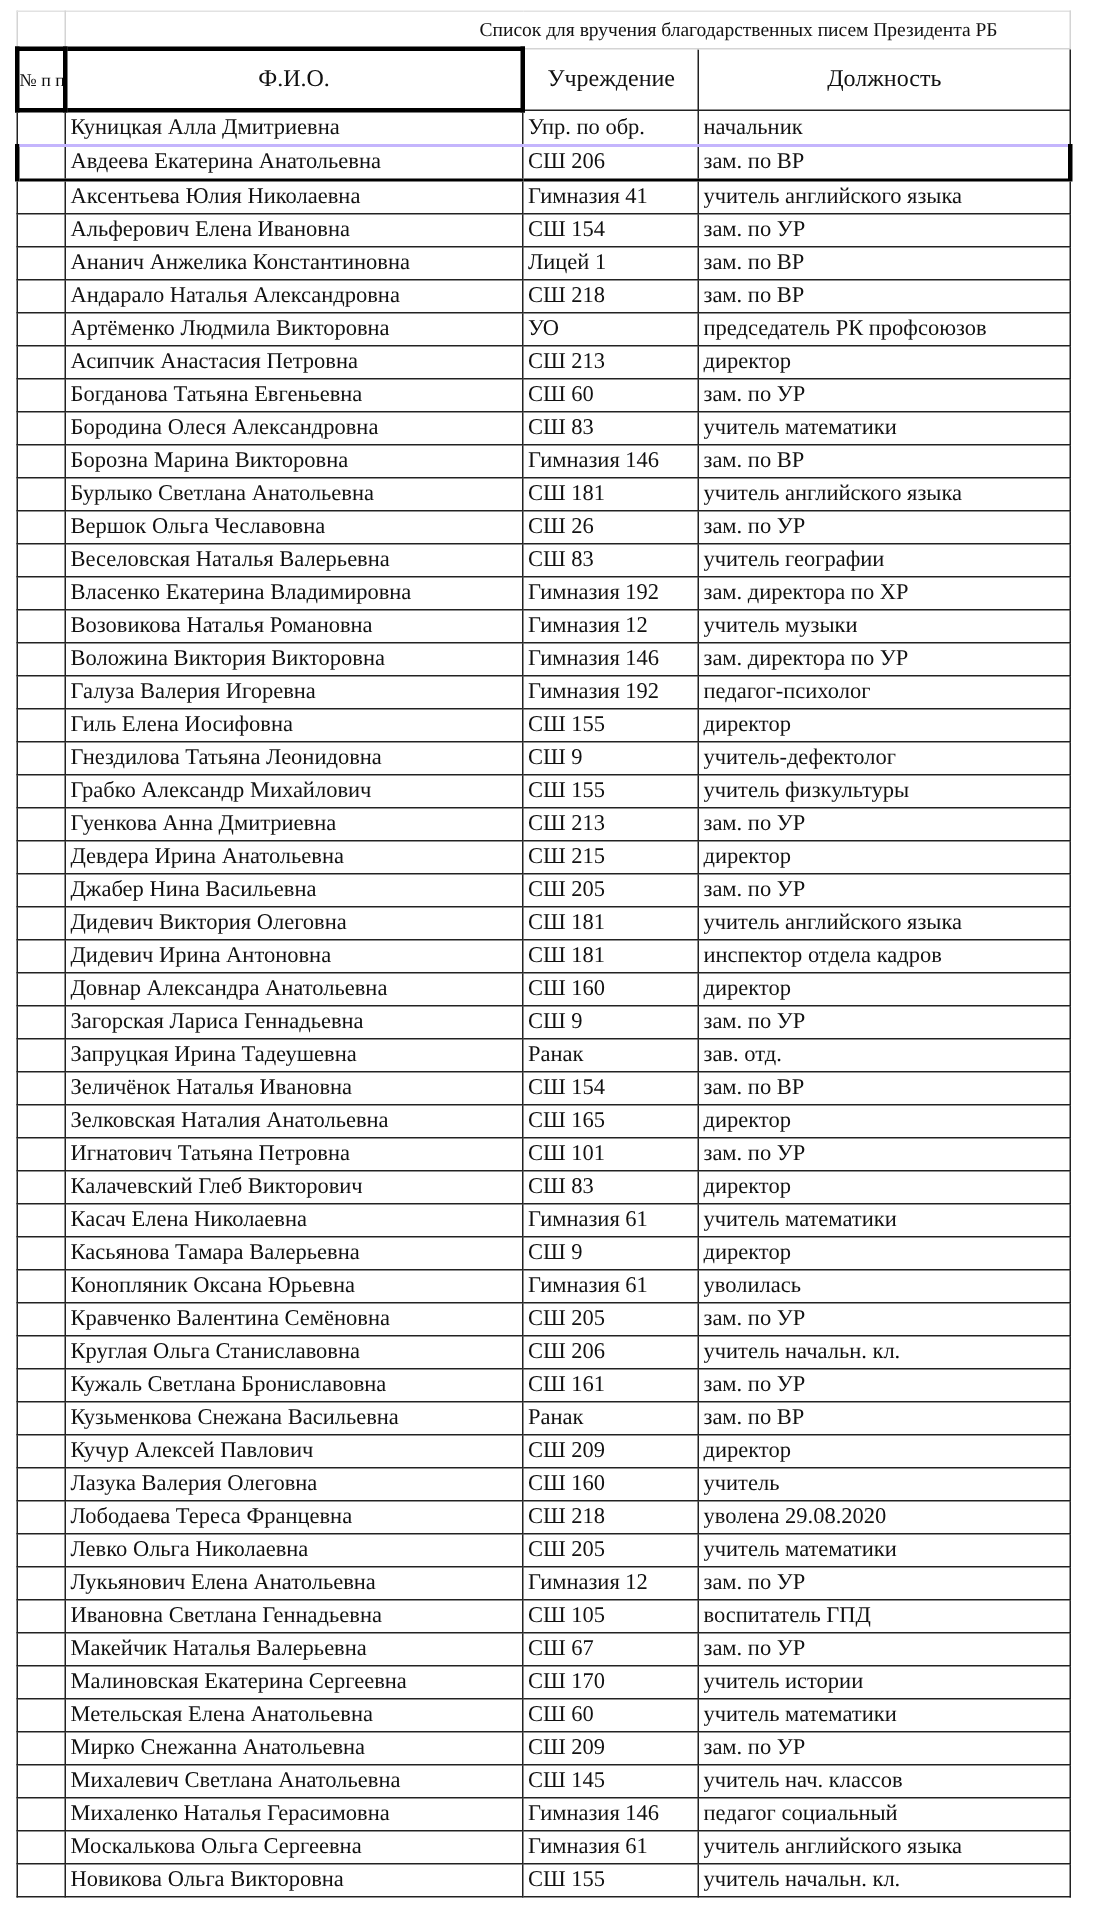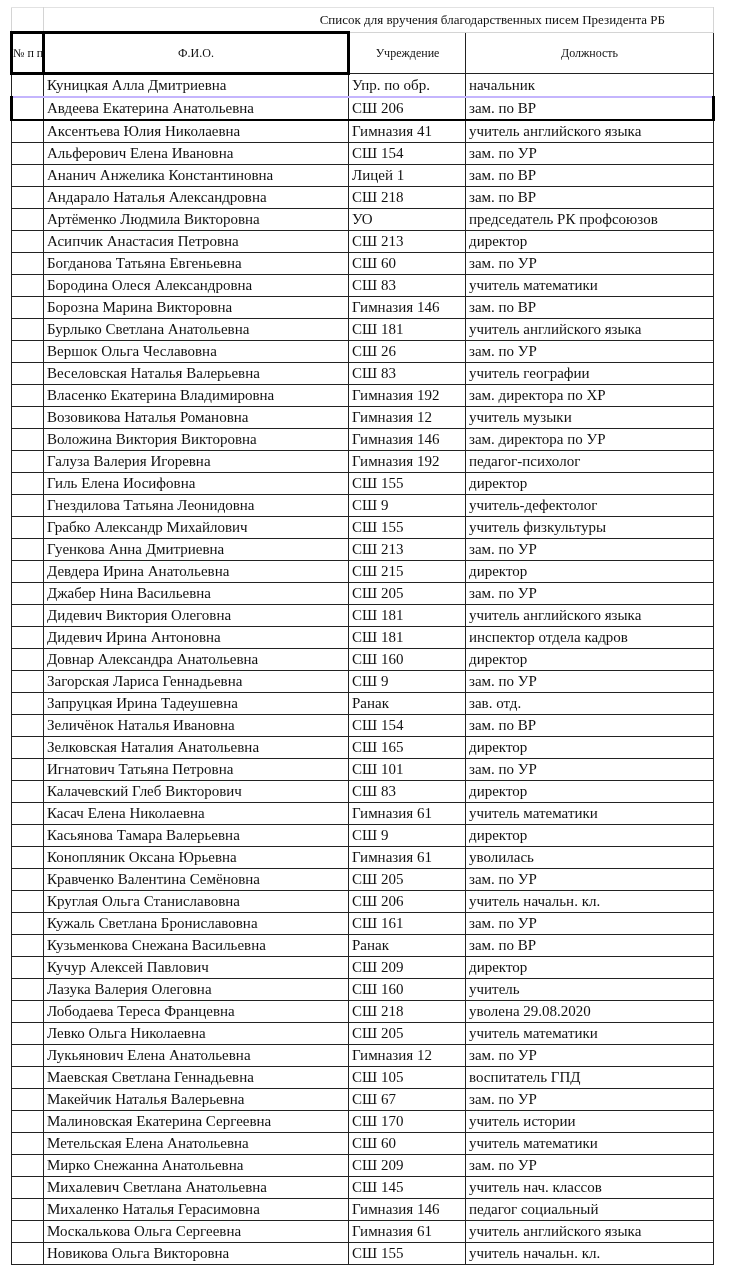--- a/index.html
+++ b/index.html
@@ -4,21 +4,21 @@
 <style>
   html, body { margin: 0; padding: 0; background: #ffffff; }
   body { width: 732px; height: 1280px; overflow: hidden; position: relative;
          font-family: "Liberation Serif", "DejaVu Serif", serif; color: #111; }
   table.sheet { position: absolute; left: 10px; top: 7px; border-collapse: collapse;
                 table-layout: fixed; width: 702px; }
   col.c1 { width: 32px; } col.c2 { width: 305px; } col.c3 { width: 117px; } col.c4 { width: 248px; }
   td, th { padding: 0 3px; font-size: 15px; white-space: nowrap; overflow: hidden; font-weight: normal; }
   tr.title-row td { height: 23px; border: 1px solid #d4d4d4; border-top-color: #e2e2e2; }
   tr.title-row td.title { text-align: right; padding-right: 48px; font-size: 13px; }
-  tr.head-row th { height: 38px; border: 1px solid #222; font-size: 12px; text-align: center; }
+  tr.head-row th { height: 38px; border: 1px solid #222; font-size: 16px; text-align: center; }
   tr.head-row th.num { border: 3px solid #000; font-size: 12px; line-height: 15px; padding: 0; vertical-align: middle; font-family: Liberation Serif, serif; }
   tr.head-row th.fio { border: 3px solid #000; }
   tr.data td { height: 21px; border: 1px solid #222; text-align: left; line-height: 21px; }
   tr.data td.n { padding: 0; }
   tr.data.selected td { border-top: 2px solid #c4b5fd; border-bottom: 2px solid #000; }
   tr.data.selected td:first-child { border-left: 3px solid #000; }
   tr.data.selected td:last-child { border-right: 3px solid #000; }
 </style>
 </head>
 <body>
@@ -308,21 +308,21 @@
         <td>учитель математики</td>
       </tr>
       <tr class="data">
         <td class="n"></td>
         <td>Лукьянович Елена Анатольевна</td>
         <td>Гимназия 12</td>
         <td>зам. по УР</td>
       </tr>
       <tr class="data">
         <td class="n"></td>
-        <td>Маевская Светлана Геннадьевна</td>
+        <td>Ивановна Светлана Геннадьевна</td>
         <td>СШ 105</td>
         <td>воспитатель ГПД</td>
       </tr>
       <tr class="data">
         <td class="n"></td>
         <td>Макейчик Наталья Валерьевна</td>
         <td>СШ 67</td>
         <td>зам. по УР</td>
       </tr>
       <tr class="data">

